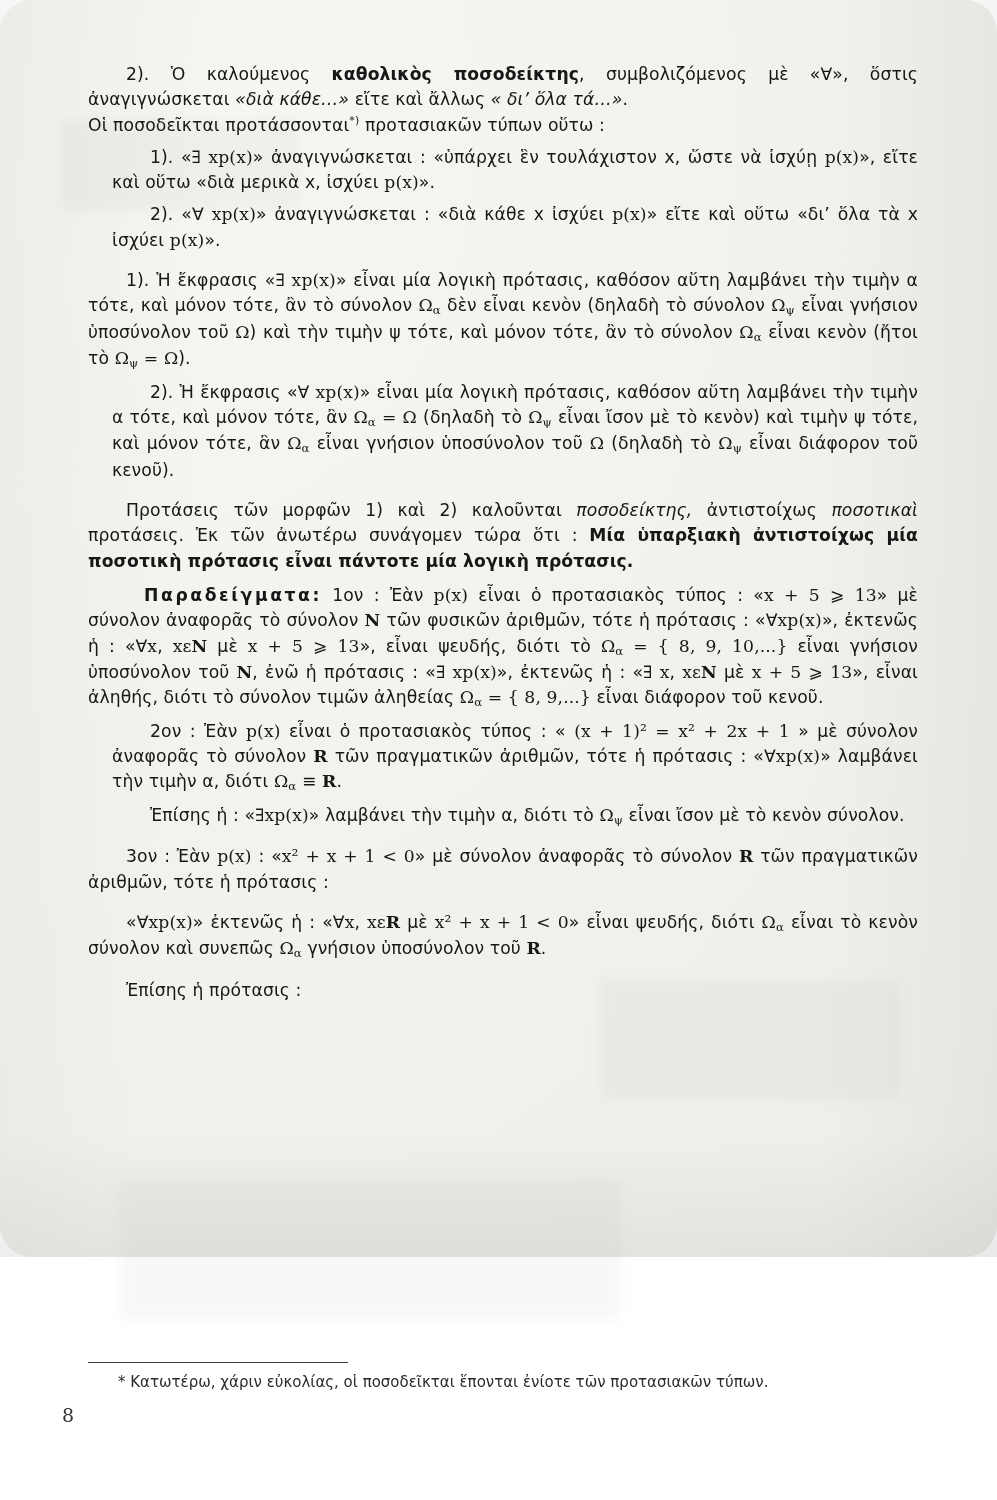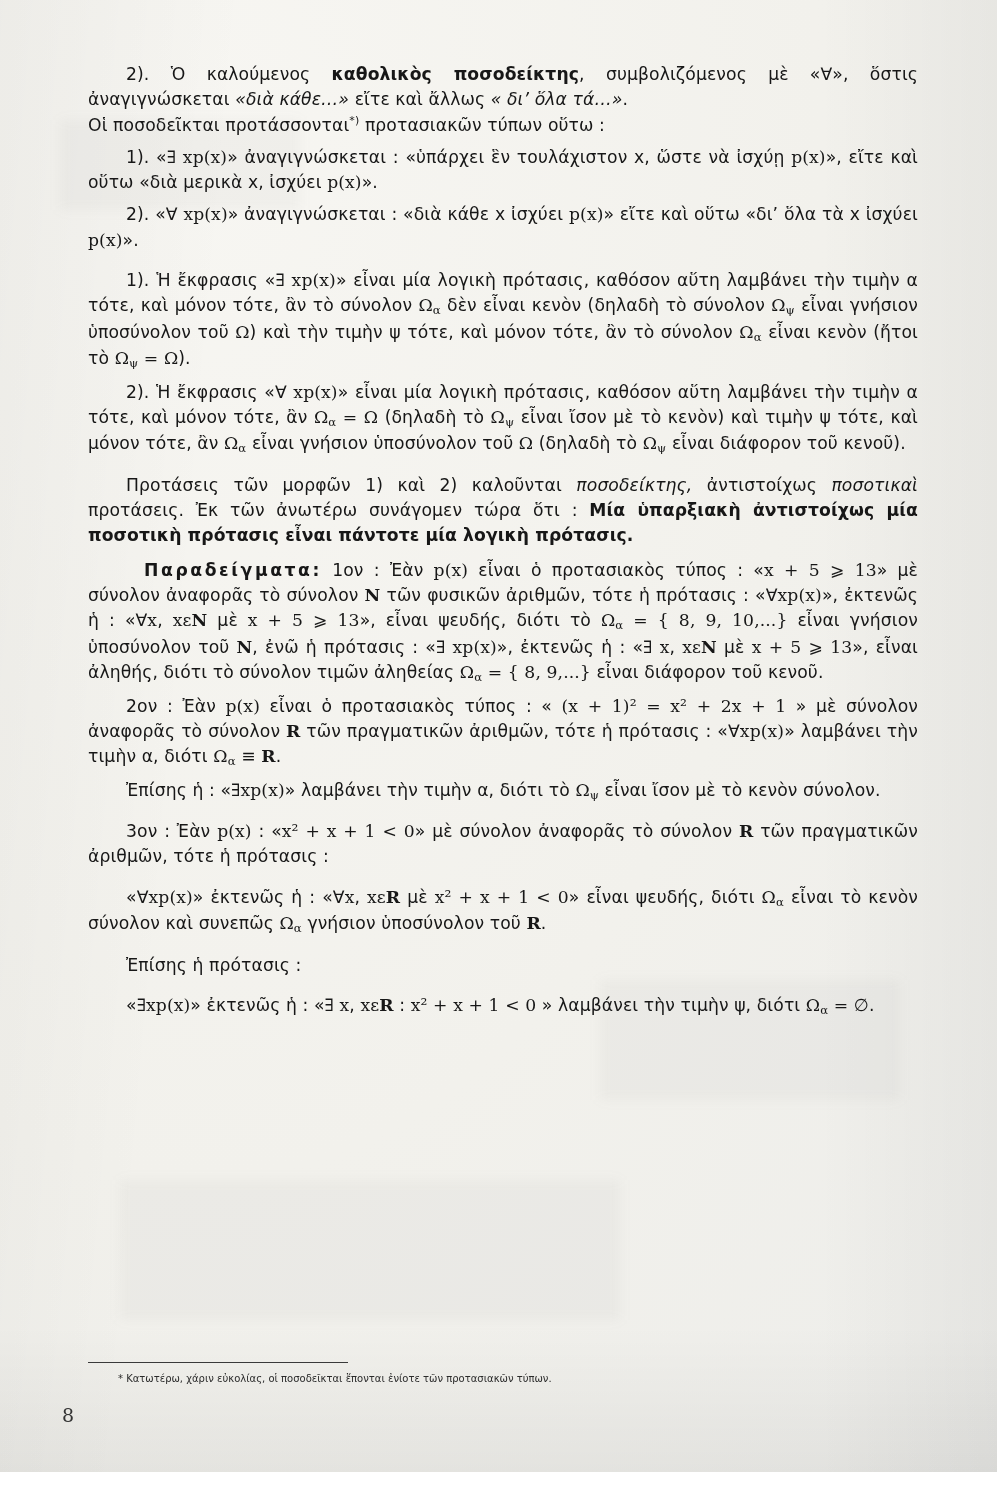--- a/index.html
+++ b/index.html
@@ -12,23 +12,24 @@
     height: 1500px;
     position: relative;
     font-family: "DejaVu Sans", sans-serif;
     color: #1a1a1a;
     overflow: hidden;
   }
   .page {
     position: absolute;
     top: 0; left: 0;
     width: 997px;
-    height: 1472px;
+    height: 1257px;
     background:
       radial-gradient(ellipse at 20% 10%, #f7f6f2 0%, #f2f1ec 55%, #ededea 100%);
+    border-radius: 32px;
   }
   .page:before {
     content: "";
     position: absolute;
     inset: 0;
     background:
       linear-gradient(95deg, rgba(0,0,0,0.035) 0%, rgba(0,0,0,0) 22%),
       linear-gradient(270deg, rgba(0,0,0,0.04) 0%, rgba(0,0,0,0) 18%),
       linear-gradient(0deg, rgba(0,0,0,0.05) 0%, rgba(0,0,0,0) 10%);
     pointer-events: none;
@@ -43,21 +44,21 @@
     margin: 0;
     font-size: 17.2px;
     line-height: 1.47;
     text-align: justify;
     text-justify: inter-word;
     letter-spacing: 0.1px;
     color: #171717;
   }
   .indent { text-indent: 38px; }
   .indent-lg { text-indent: 56px; }
-  .gap-s { margin-top: 7px; }
+  .gap-s { margin-top: 7px; margin-left: 24px; }
   .gap-m { margin-top: 15px; }
   .gap-l { margin-top: 9px; }
   b, .bold { font-weight: bold; }
   i, .ital { font-style: italic; }
   .sp { letter-spacing: 2.6px; font-weight: bold; }
   .sup { font-size: 11px; vertical-align: super; }
   .math { font-family: "DejaVu Serif", serif; }
   .bb { font-family: "DejaVu Serif", serif; font-weight: bold; }
   sub { font-size: 0.68em; vertical-align: -0.28em; }
   .forall { font-family: "DejaVu Sans", sans-serif; }
@@ -67,21 +68,21 @@
     top: 1362px;
     width: 260px;
     height: 1px;
     background: #3a3a3a;
   }
   .footnote {
     position: absolute;
     left: 118px;
     top: 1372px;
     width: 800px;
-    font-size: 10px;
+    font-size: 15px;
     line-height: 1.4;
     color: #2a2a2a;
   }
   .pageno {
     position: absolute;
     left: 62px;
     top: 1404px;
     font-size: 19px;
     color: #333;
     font-family: "DejaVu Serif", serif;
@@ -150,23 +151,20 @@
     </p>
 
     <p class="indent gap-m">
       «<span class="forall">∀</span><span class="math">xp(x)</span>» ἐκτενῶς ἡ : «<span class="forall">∀</span><span class="math">x</span>, <span class="math">xε</span><span class="bb">R</span> μὲ <span class="math">x² + x + 1 &lt; 0</span>» εἶναι ψευδής, διότι <span class="math">Ω<sub>α</sub></span> εἶναι τὸ κενὸν σύνολον καὶ συνεπῶς <span class="math">Ω<sub>α</sub></span> γνήσιον ὑποσύνολον τοῦ <span class="bb">R</span>.
     </p>
 
     <p class="indent gap-m">
       Ἐπίσης ἡ πρότασις :
     </p>
 
-    <p class="indent gap-m">
-      «<span class="math">∃xp(x)</span>» ἐκτενῶς ἡ : «<span class="math">∃ x</span>, <span class="math">xε</span><span class="bb">R</span> : <span class="math">x² + x + 1 &lt; 0</span> » λαμβάνει τὴν τιμὴν ψ, διότι <span class="math">Ω<sub>α</sub> = ∅</span>.
-    </p>
 
   </div>
 
   <div class="rule"></div>
 
   <div class="footnote">* Κατωτέρω, χάριν εὐκολίας, οἱ ποσοδεῖκται ἕπονται ἐνίοτε τῶν προτασιακῶν τύπων.</div>
 
   <div class="pageno">8</div>
 
 </div>

